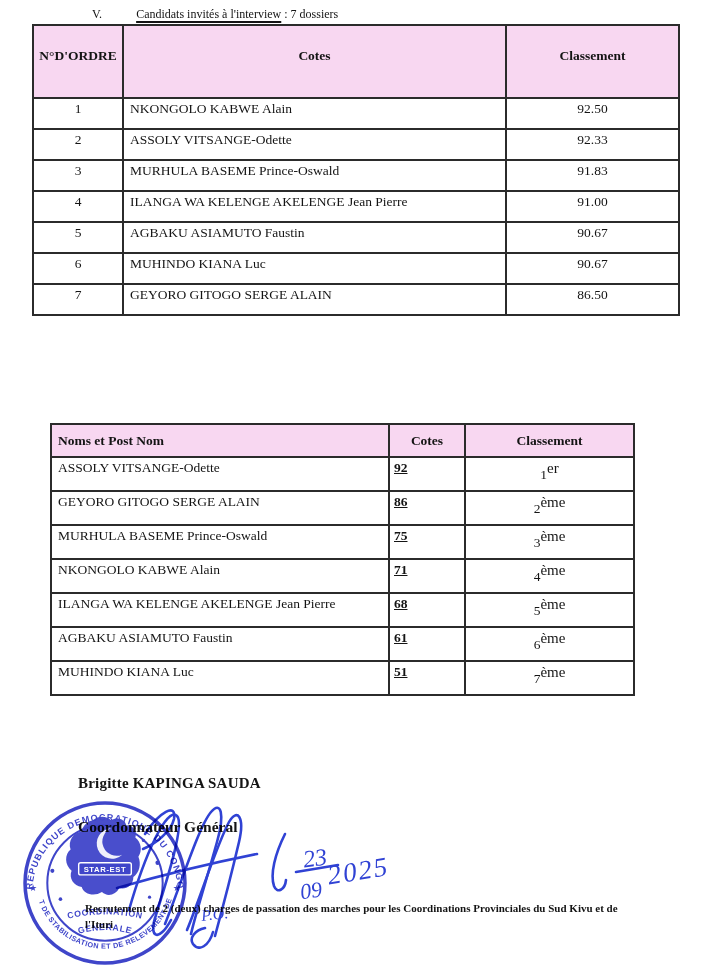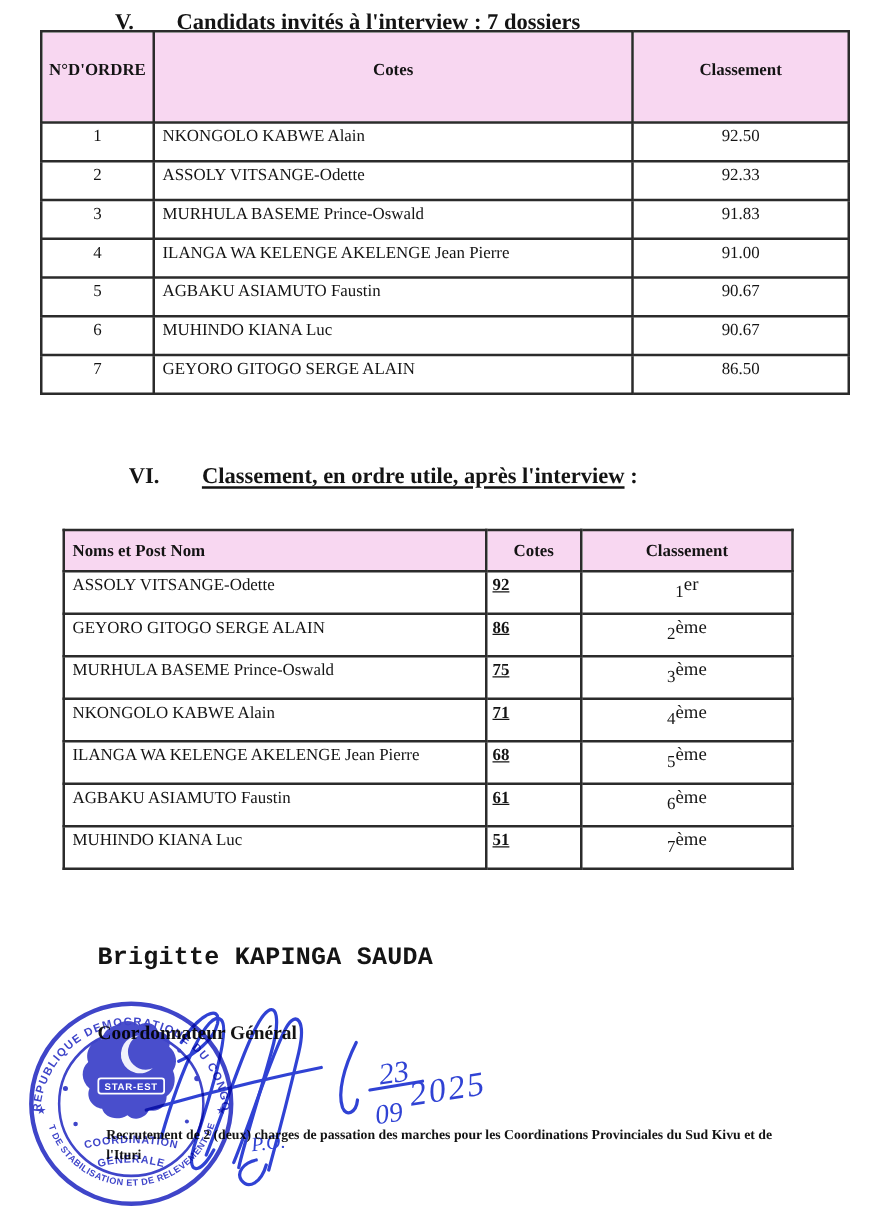--- a/index.html
+++ b/index.html
@@ -7,21 +7,21 @@
     position:relative;
     width:711px;height:970px;
     background:#ffffff;
     overflow:hidden;
     font-family:"Liberation Serif","DejaVu Serif",serif;
     color:#141414;
     --pink:#f8d7f1;
     --stamp:#2e35c5;
     --ink:#2438d2;
   }
-  .sec-title{position:absolute;font-weight:bold;font-size:18px;white-space:nowrap;}
+  .sec-title{position:absolute;font-weight:normal;font-size:12px;white-space:nowrap;}
   .sec-title .num{display:inline-block;margin-right:34px;}
   .sec-title .underlined{text-decoration:underline;text-decoration-thickness:1.5px;text-underline-offset:3px;}
   .sec-v{top:7px;left:92px;}
   .sec-vi{top:370px;left:103px;}
 
   table{border-collapse:collapse;table-layout:fixed;position:absolute;background:#fff;}
   th,td{border:2px solid #2b2b2b;overflow:hidden;}
   th{background:var(--pink);font-weight:bold;font-size:13.5px;}
   td{font-size:13.5px;vertical-align:top;padding:2px 4px 0 4px;}
 
@@ -35,21 +35,21 @@
   .tbl-2{top:423px;left:50px;width:583px;}
   .tbl-2 th{height:29px;vertical-align:middle;}
   .tbl-2 th.h-noms{text-align:left;padding-left:6px;}
   .tbl-2 td{height:30px;}
   .tbl-2 .c-nom{text-align:left;padding-left:6px;}
   .tbl-2 .c-cote{font-weight:bold;text-decoration:underline;}
   .tbl-2 .c-rank{text-align:center;}
   .tbl-2 sup{font-size:15px;}
 
   .fait{position:absolute;top:709px;left:78px;font-weight:bold;font-size:13.5px;}
-  .sig-name{position:absolute;top:755px;left:78px;font-weight:bold;font-size:20px;letter-spacing:.2px;font-family:Liberation Mono, monospace;}
+  .sig-name{position:absolute;top:775px;left:78px;font-weight:bold;font-size:15px;letter-spacing:.2px;}
   .sig-role{position:absolute;top:818px;left:78px;font-weight:bold;font-size:15.5px;z-index:1;}
   .footer{position:absolute;left:85px;font-weight:bold;font-size:11px;z-index:1;white-space:nowrap;}
   .footer.l1{top:902px;}
   .footer.l2{top:918px;text-align:right;}
 
   .stamp-svg{position:absolute;left:22px;top:800px;width:166px;height:166px;z-index:2;mix-blend-mode:multiply;opacity:.92;}
   .sign-svg{position:absolute;left:115px;top:792px;width:340px;height:168px;z-index:3;mix-blend-mode:multiply;opacity:.95;}
   .stroke{fill:none;stroke:var(--ink);stroke-width:2.6;stroke-linecap:round;stroke-linejoin:round;}
   .hand{fill:var(--ink);font-family:"Liberation Serif",serif;font-style:italic;}
   .stamp-txt{fill:var(--stamp);font-family:"Liberation Sans","DejaVu Sans",sans-serif;font-weight:bold;}
@@ -108,23 +108,20 @@
           <td class="c-score">90.67</td>
         </tr>
         <tr>
           <td class="c-ordre">7</td>
           <td class="c-nom">GEYORO GITOGO SERGE ALAIN</td>
           <td class="c-score">86.50</td>
         </tr>
       </tbody>
   </table>
 
-  <div class="sec-title sec-vi">
-    <span class="num">VI.</span><span class="underlined">Classement, en ordre utile, après l'interview</span><span> :</span>
-  </div>
 
   <table class="tbl-2">
     <colgroup>
         <col style="width:338px">
         <col style="width:76px">
         <col style="width:169px">
       </colgroup>
     <thead>
       <tr>
         <th class="h-noms">Noms et Post Nom</th>

